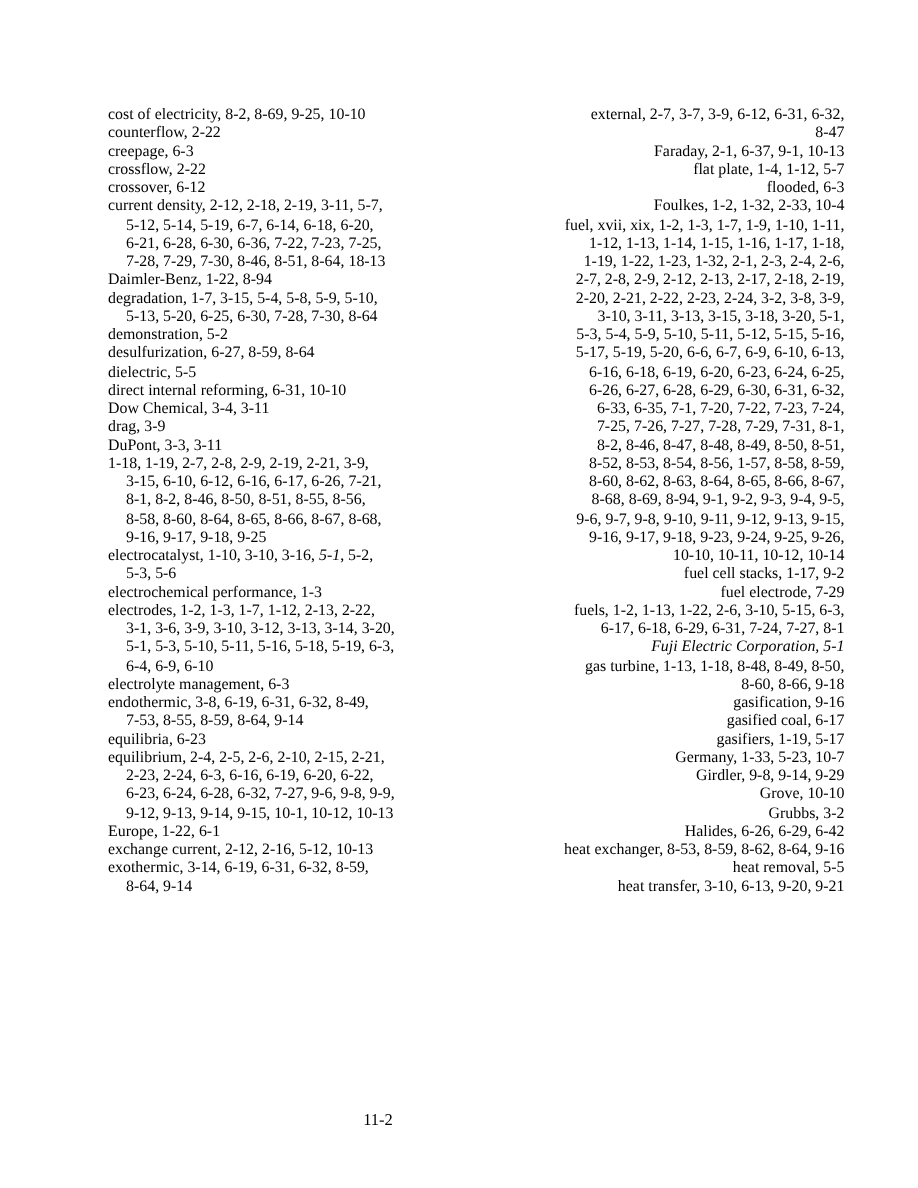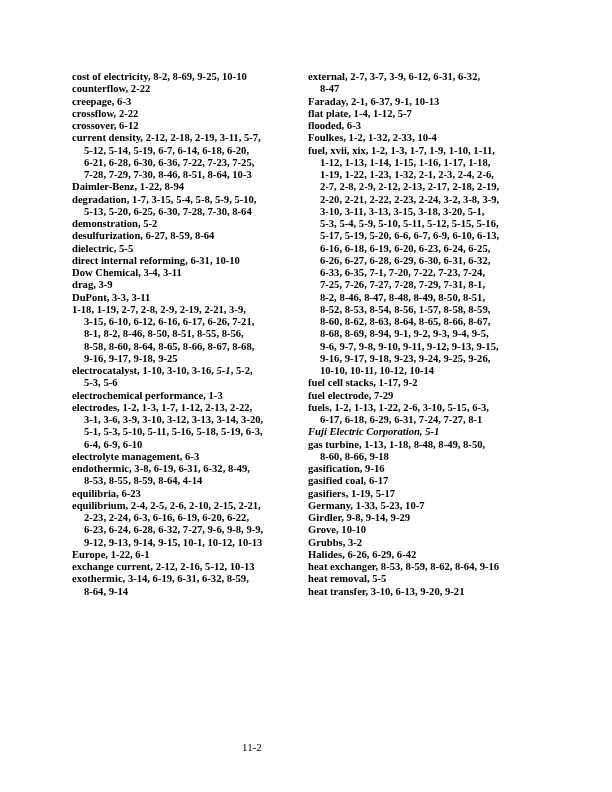--- a/index.html
+++ b/index.html
@@ -6,25 +6,24 @@
   body {
     width: 612px; height: 792px; position: relative; overflow: hidden;
     font-family: "Liberation Serif", "DejaVu Serif", serif;
     color: #000000;
   }
   .col {
     position: absolute; top: 71px; width: 242px;
     font-size: 10.6px; line-height: 12.25px;
   }
   .col-left { left: 72px; }
-  .col-right { left: 308px; }
+  .col-right { left: 321px; text-align: right; }
   .entry {
     padding-left: 12px; text-indent: -12px;
     white-space: normal;
-    font-weight: bold;
   }
   .line { display: block; }
   .cont { padding-left: 12px; }
   .entry > .line:first-child { padding-left: 0; }
   .it { font-style: italic; }
   .page-num {
     position: absolute; top: 741px; left: 0; width: 504px; text-align: center;
     font-size: 11px;
   }
 </style>
@@ -44,21 +43,21 @@
     <div class="entry">
       <span class="line">crossflow, 2-22</span>
     </div>
     <div class="entry">
       <span class="line">crossover, 6-12</span>
     </div>
     <div class="entry">
       <span class="line">current density, 2-12, 2-18, 2-19, 3-11, 5-7,</span>
       <span class="line cont">5-12, 5-14, 5-19, 6-7, 6-14, 6-18, 6-20,</span>
       <span class="line cont">6-21, 6-28, 6-30, 6-36, 7-22, 7-23, 7-25,</span>
-      <span class="line cont">7-28, 7-29, 7-30, 8-46, 8-51, 8-64, 10-3</span>
+      <span class="line cont">7-28, 7-29, 7-30, 8-46, 8-51, 8-64, 18-13</span>
     </div>
     <div class="entry">
       <span class="line">Daimler-Benz, 1-22, 8-94</span>
     </div>
     <div class="entry">
       <span class="line">degradation, 1-7, 3-15, 5-4, 5-8, 5-9, 5-10,</span>
       <span class="line cont">5-13, 5-20, 6-25, 6-30, 7-28, 7-30, 8-64</span>
     </div>
     <div class="entry">
       <span class="line">demonstration, 5-2</span>
@@ -99,21 +98,21 @@
       <span class="line">electrodes, 1-2, 1-3, 1-7, 1-12, 2-13, 2-22,</span>
       <span class="line cont">3-1, 3-6, 3-9, 3-10, 3-12, 3-13, 3-14, 3-20,</span>
       <span class="line cont">5-1, 5-3, 5-10, 5-11, 5-16, 5-18, 5-19, 6-3,</span>
       <span class="line cont">6-4, 6-9, 6-10</span>
     </div>
     <div class="entry">
       <span class="line">electrolyte management, 6-3</span>
     </div>
     <div class="entry">
       <span class="line">endothermic, 3-8, 6-19, 6-31, 6-32, 8-49,</span>
-      <span class="line cont">8-53, 8-55, 8-59, 8-64, 4-14</span>
+      <span class="line cont">7-53, 8-55, 8-59, 8-64, 9-14</span>
     </div>
     <div class="entry">
       <span class="line">equilibria, 6-23</span>
     </div>
     <div class="entry">
       <span class="line">equilibrium, 2-4, 2-5, 2-6, 2-10, 2-15, 2-21,</span>
       <span class="line cont">2-23, 2-24, 6-3, 6-16, 6-19, 6-20, 6-22,</span>
       <span class="line cont">6-23, 6-24, 6-28, 6-32, 7-27, 9-6, 9-8, 9-9,</span>
       <span class="line cont">9-12, 9-13, 9-14, 9-15, 10-1, 10-12, 10-13</span>
     </div>

